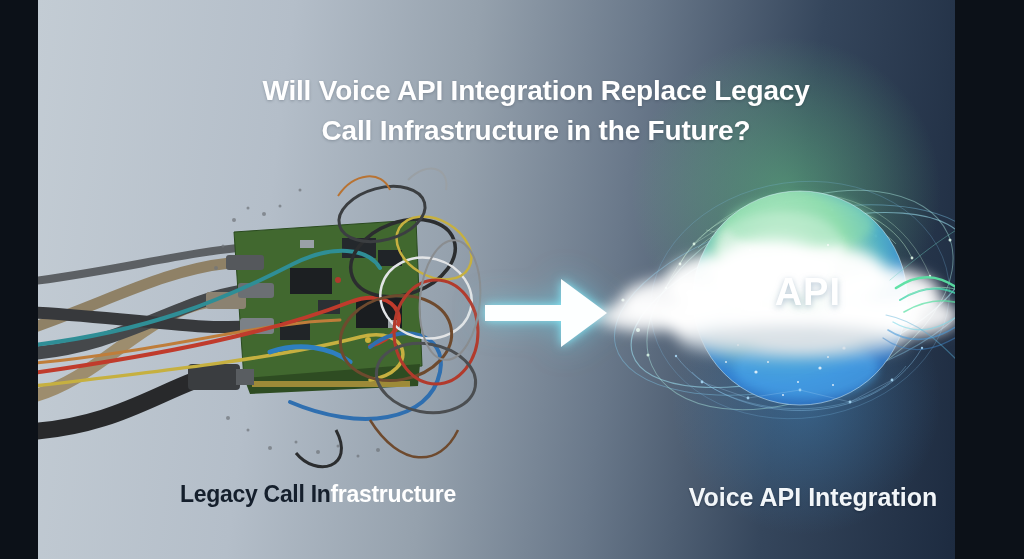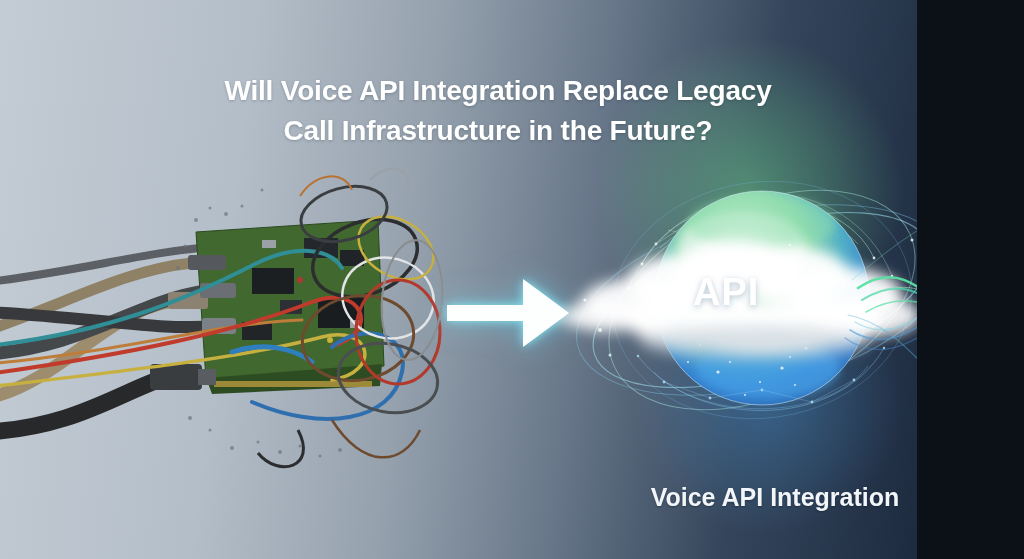--- a/index.html
+++ b/index.html
@@ -1,19 +1,20 @@
 <!DOCTYPE html>
 <html><head>
 <meta charset="utf-8">
 <style>
   html,body{margin:0;padding:0;background:#0c1118;}
   #stage{
     position:relative;width:917px;height:559px;overflow:hidden;
     font-family:"Liberation Sans",sans-serif;
     background:linear-gradient(97deg,#c3ccd4 0%,#b4bec9 26%,#95a1ad 45%,#69788a 62%,#35465c 80%,#1d2b40 100%);
+    margin-left:38px;
   }
   #artwork{position:absolute;left:0;top:0;width:1024px;height:559px;display:block;}
   .title{
     position:absolute;top:52px;left:0;width:1024px;text-align:center;
     transform:translateX(-14px);color:#ffffff;font-weight:700;
     font-size:28px;line-height:40px;letter-spacing:-0.2px;
     text-shadow:0 1px 3px rgba(20,30,45,0.25);
   }
   .title span{display:block;}
   .label-legacy{
@@ -21,21 +22,21 @@
     font-size:23px;font-weight:700;letter-spacing:-0.3px;white-space:nowrap;
   }
   .label-legacy .dark-part{color:#151f2c;}
   .label-legacy .light-part{color:#ffffff;}
   .label-voice{
     position:absolute;top:483px;left:610px;width:330px;text-align:center;
     font-size:25px;font-weight:700;color:#f2f6f9;white-space:nowrap;
     text-shadow:0 1px 2px rgba(10,20,35,0.4);
   }
   .api-label{
-    position:absolute;top:271px;left:693px;width:110px;text-align:left;
+    position:absolute;top:271px;left:693px;width:110px;text-align:right;
     font-size:38px;font-weight:700;color:#ffffff;letter-spacing:1px;
     text-shadow:0 2px 6px rgba(120,150,175,0.55);
   }
 </style>
 </head>
 <body>
 
 <div id="stage">
 
   <svg id="artwork" viewBox="0 0 1024 559" xmlns="http://www.w3.org/2000/svg">
@@ -260,16 +261,19 @@
     </g>
   </svg>
 
   <h1 class="title">
     <span>Will Voice API Integration Replace Legacy</span>
     <span>Call Infrastructure in the Future?</span>
   </h1>
 
   <div class="api-label">API</div>
 
+  <div class="label-legacy">
+    <span class="dark-part">Legacy Call In</span><span class="light-part">frastructure</span>
+  </div>
 
   <div class="label-voice">Voice API Integration</div>
 
 </div>
 
 </body></html>

